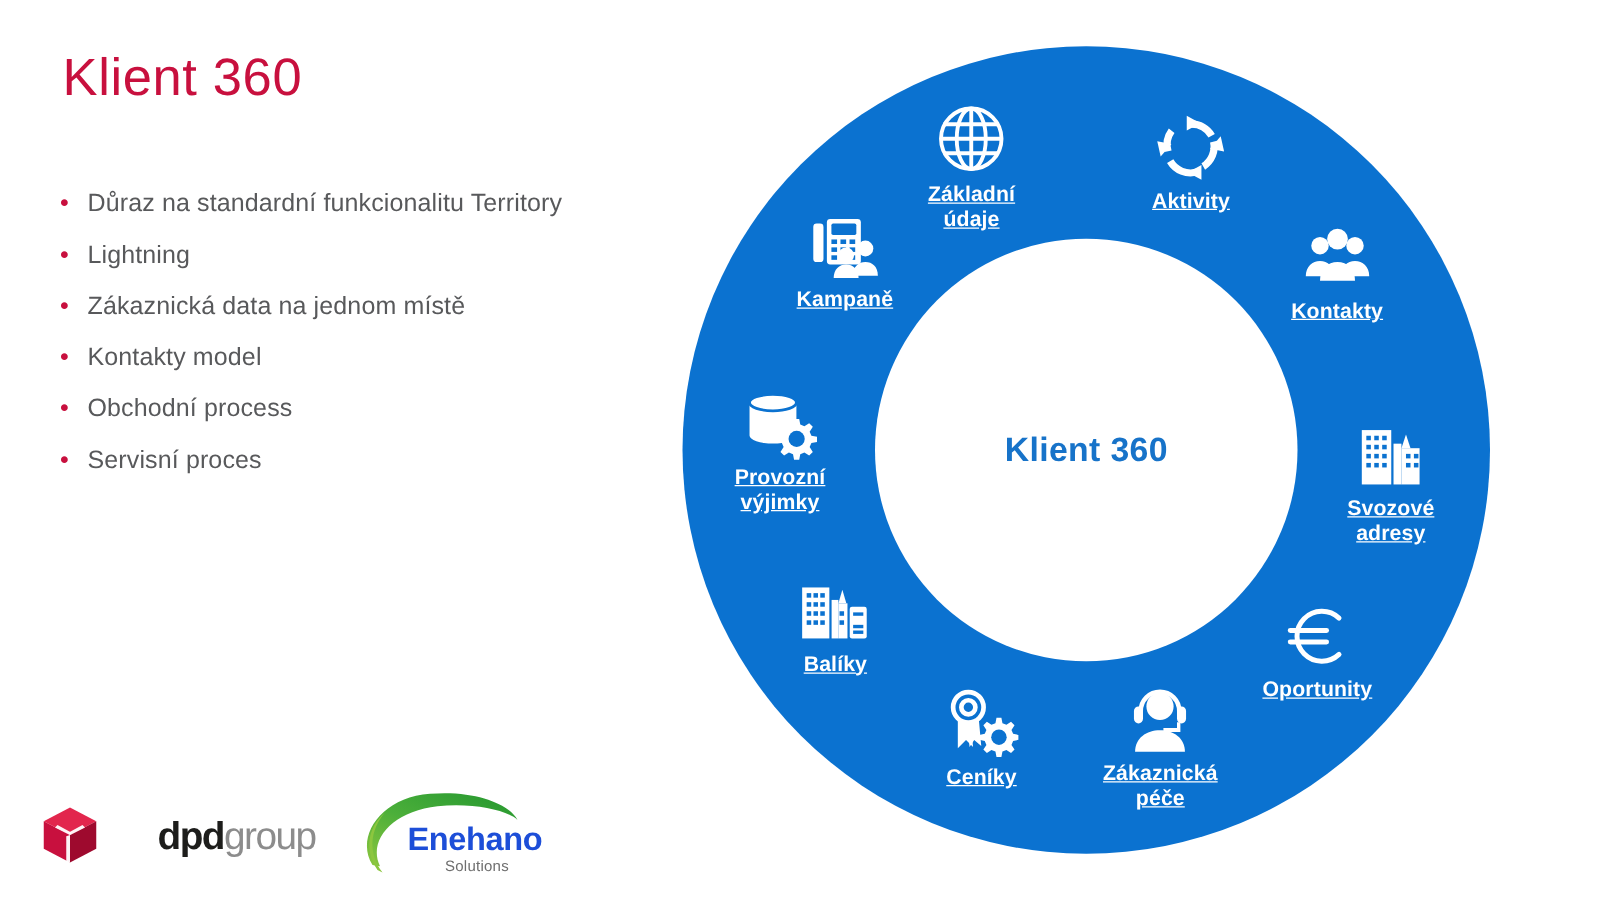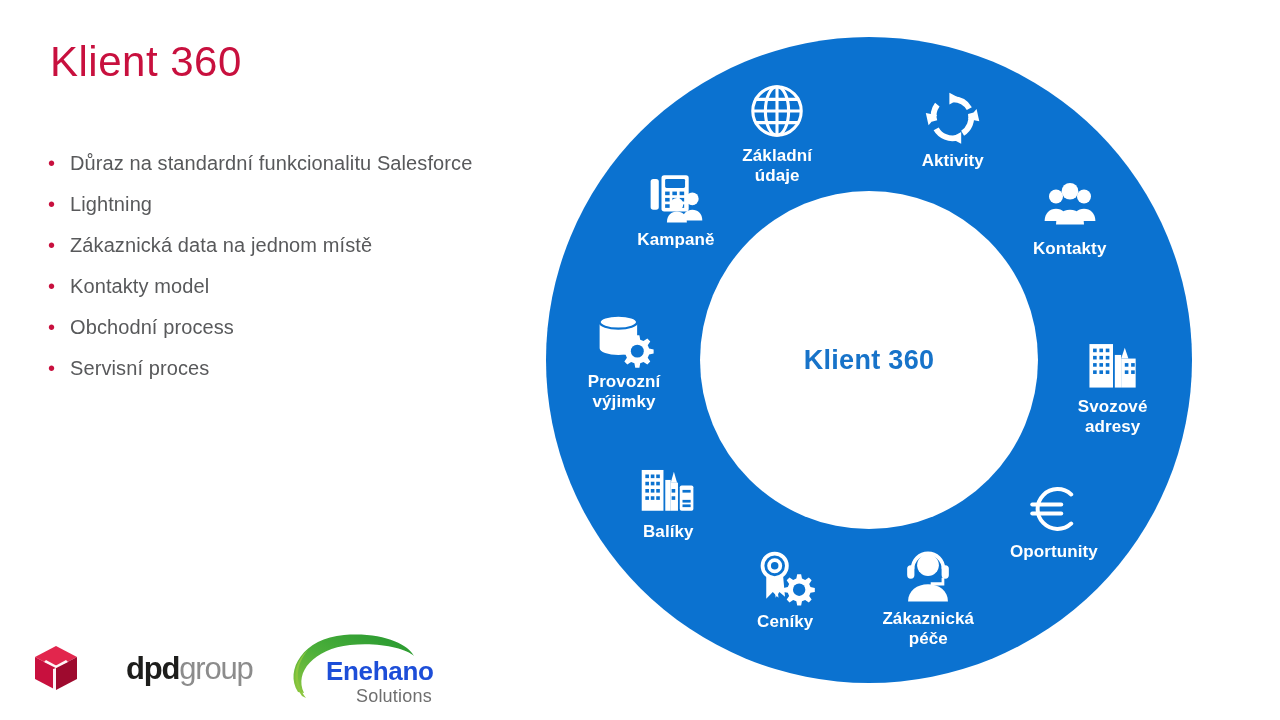--- a/index.html
+++ b/index.html
@@ -80,21 +80,21 @@
     position:absolute;
     left:48px; top:26px;
     font-size:26px;
     font-weight:700;
     color:#1d4ed8;
     letter-spacing:-0.3px;
   }
   .enehano-sub{
     position:absolute;
     left:78px; top:56px;
-    font-size:18px;
+    font-size:12px;
     font-weight:400;
     color:#6E6E6E;
     letter-spacing:0.2px;
   }
 
   
   .donut-wrap{
     position:absolute;
     left:546px; top:37px;
     width:646px; height:646px;
@@ -129,20 +129,21 @@
   .node{
     position:absolute;
     width:150px;
     transform:translate(-50%,-50%);
     text-align:center;
     color:#ffffff;
     display:flex;
     flex-direction:column;
     align-items:center;
     justify-content:center;
+    text-decoration:underline;
   }
   .node .ico{
     display:block;
     line-height:0;
     margin-bottom:4px;
   }
   .node .lbl{
     font-size:17px;
     font-weight:700;
     line-height:20px;
@@ -154,21 +155,21 @@
 </head>
 <body>
 
 <div class="slide">
 
   <div class="title">Klient 360</div>
 
   <div class="bullets" id="bullet-list">
       <div class="bullet-row">
         <span class="bullet-dot">•</span>
-        <span class="bullet-text">Důraz na standardní funkcionalitu Salesforce</span>
+        <span class="bullet-text">Důraz na standardní funkcionalitu Territory</span>
       </div>
       <div class="bullet-row">
         <span class="bullet-dot">•</span>
         <span class="bullet-text">Lightning</span>
       </div>
       <div class="bullet-row">
         <span class="bullet-dot">•</span>
         <span class="bullet-text">Zákaznická data na jednom místě</span>
       </div>
       <div class="bullet-row">

